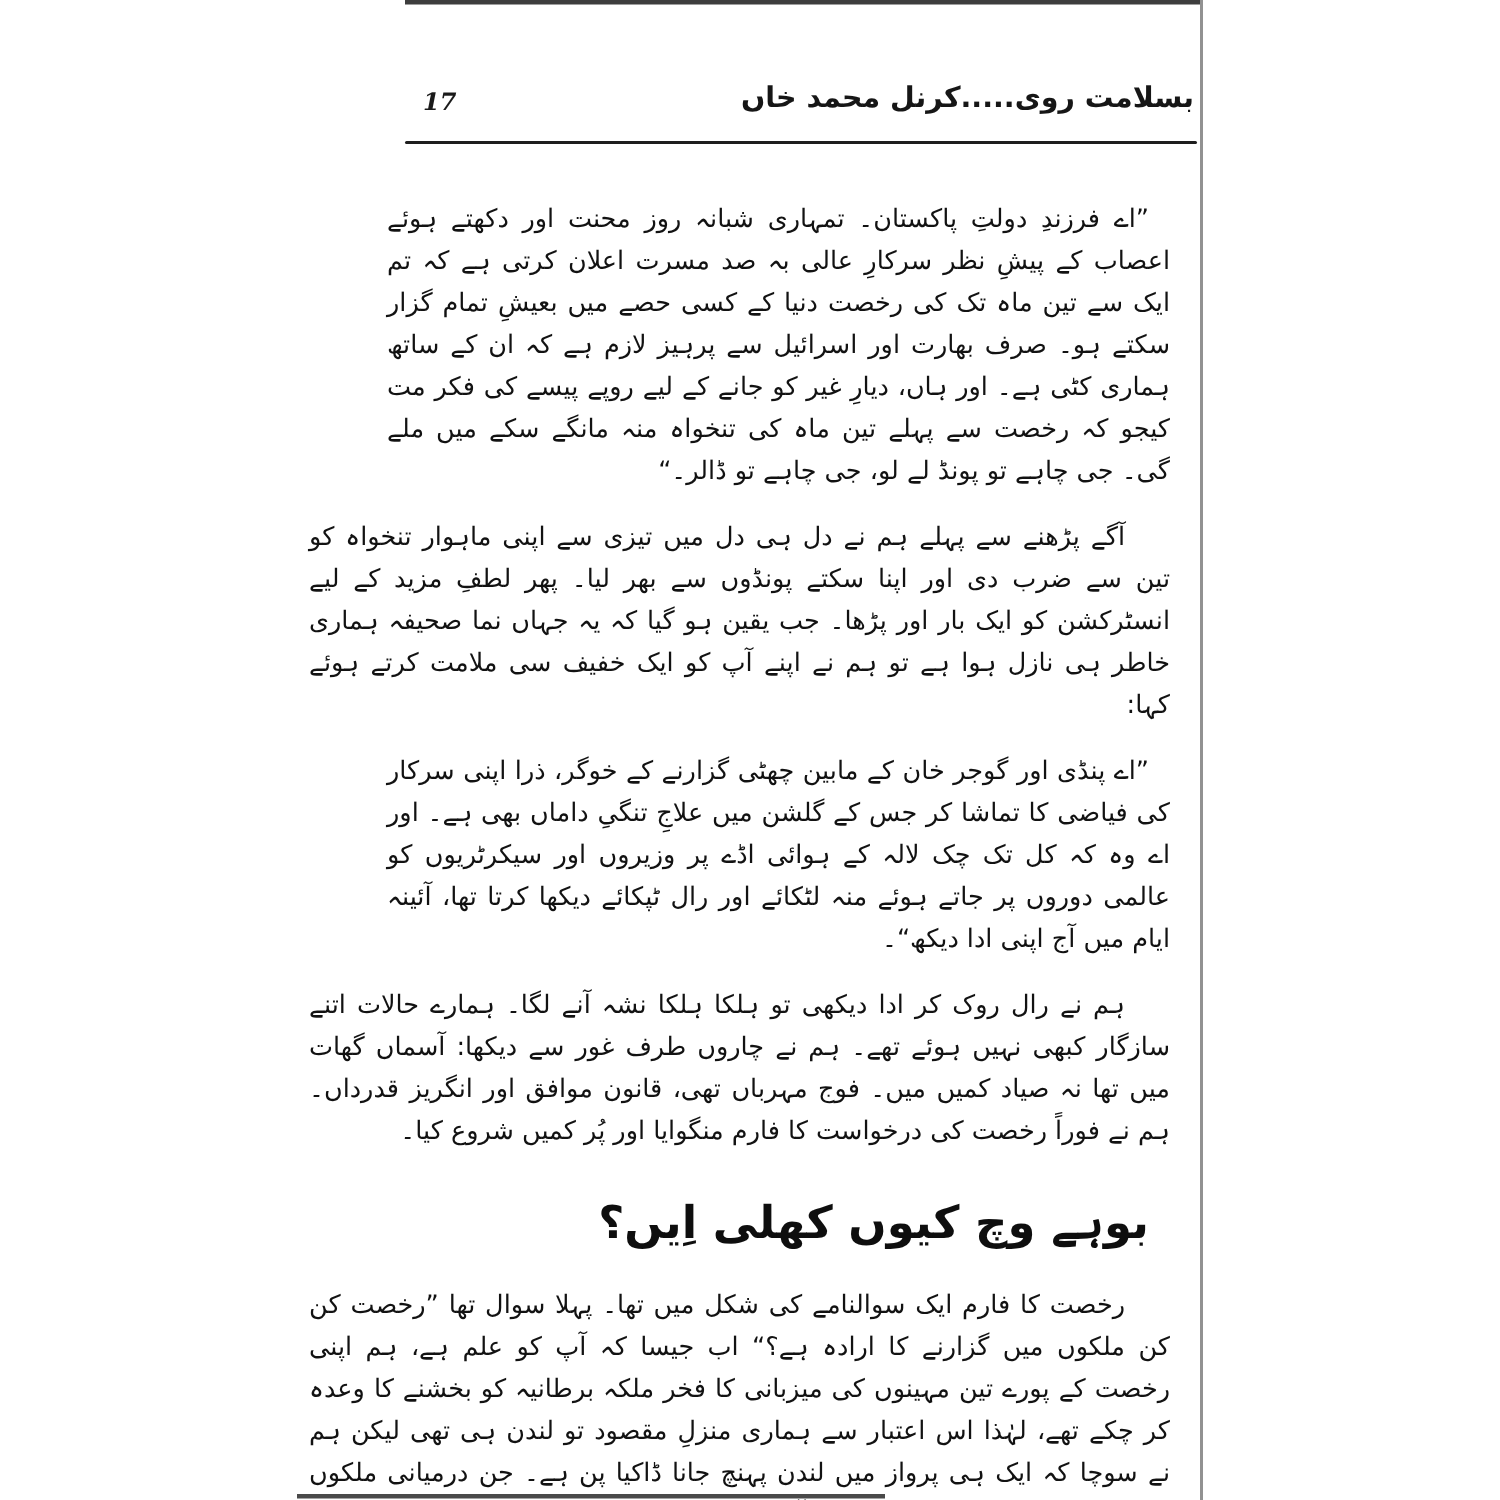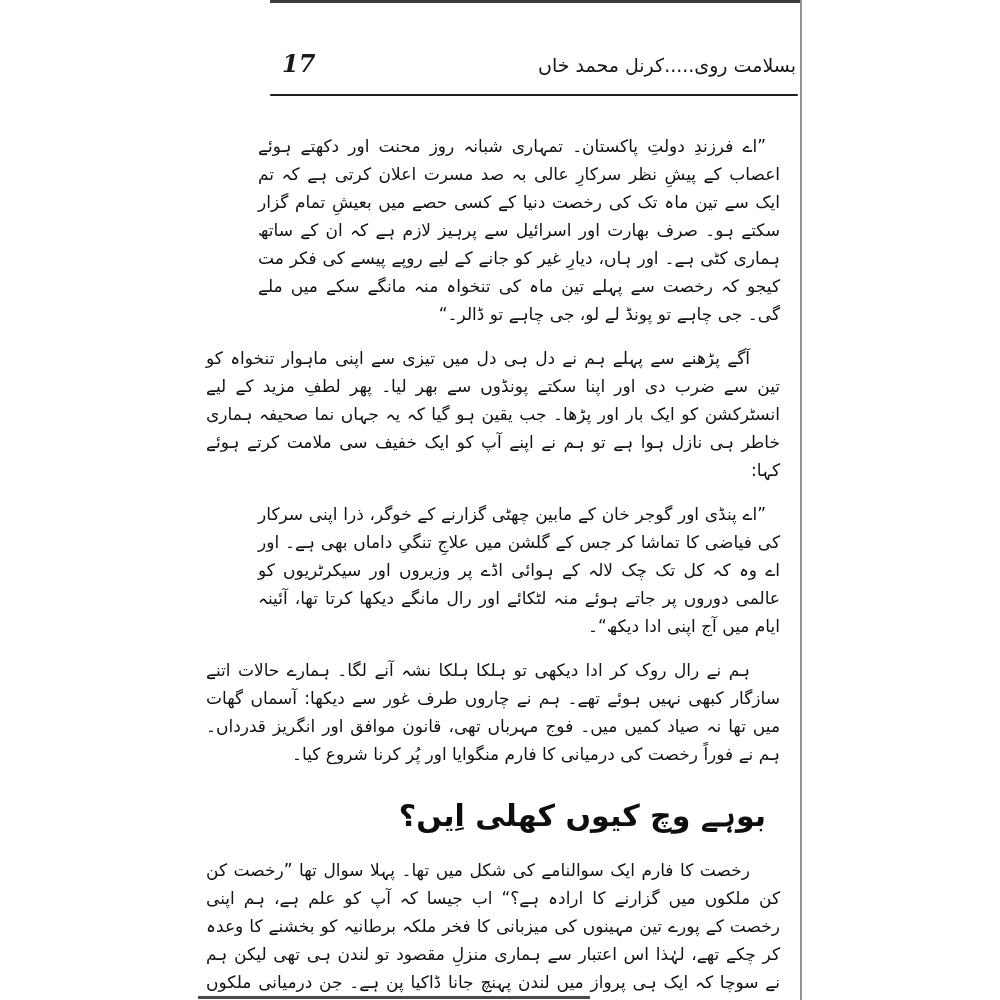--- a/index.html
+++ b/index.html
@@ -30,28 +30,28 @@
     background: #4a4a4a;
   }
   
   .header {
     position: absolute; left: 272px; top: 50px; width: 524px;
     display: flex; justify-content: space-between; align-items: flex-end;
   }
   .pageno {
     font-family: "DejaVu Serif", serif;
     font-style: italic; font-weight: bold;
-    font-size: 24px; line-height: 1;
+    font-size: 16px; line-height: 1;
     padding-left: 10px; padding-bottom: 4px;
     color: #1a1a1a;
   }
   .running {
     direction: rtl;
     font-size: 19px; line-height: 1.6;
-    font-weight: normal;
+    font-weight: bold;
     color: #161616;
     white-space: nowrap;
     margin-left: 44px;
   }
   .rule {
     position: absolute; left: 270px; top: 94px; width: 528px; height: 2px;
     background: #1e1e1e;
     border-radius: 1px;
   }
   
@@ -89,19 +89,19 @@
   <div class="header">
     <span class="pageno">17</span>
     <span class="running" dir="rtl">بسلامت روی.....کرنل محمد خاں</span>
   </div>
 
   <div class="rule"></div>
 
   <div class="text" dir="rtl">
     <p class="quote">”اے فرزندِ دولتِ پاکستان۔ تمہاری شبانہ روز محنت اور دکھتے ہوئے اعصاب کے پیشِ نظر سرکارِ عالی بہ صد مسرت اعلان کرتی ہے کہ تم ایک سے تین ماہ تک کی رخصت دنیا کے کسی حصے میں بعیشِ تمام گزار سکتے ہو۔ صرف بھارت اور اسرائیل سے پرہیز لازم ہے کہ ان کے ساتھ ہماری کٹی ہے۔ اور ہاں، دیارِ غیر کو جانے کے لیے روپے پیسے کی فکر مت کیجو کہ رخصت سے پہلے تین ماہ کی تنخواہ منہ مانگے سکے میں ملے گی۔ جی چاہے تو پونڈ لے لو، جی چاہے تو ڈالر۔“</p>
     <p class="body-para">آگے پڑھنے سے پہلے ہم نے دل ہی دل میں تیزی سے اپنی ماہوار تنخواہ کو تین سے ضرب دی اور اپنا سکتے پونڈوں سے بھر لیا۔ پھر لطفِ مزید کے لیے انسٹرکشن کو ایک بار اور پڑھا۔ جب یقین ہو گیا کہ یہ جہاں نما صحیفہ ہماری خاطر ہی نازل ہوا ہے تو ہم نے اپنے آپ کو ایک خفیف سی ملامت کرتے ہوئے کہا:</p>
-    <p class="quote">”اے پنڈی اور گوجر خان کے مابین چھٹی گزارنے کے خوگر، ذرا اپنی سرکار کی فیاضی کا تماشا کر جس کے گلشن میں علاجِ تنگیِ داماں بھی ہے۔ اور اے وہ کہ کل تک چک لالہ کے ہوائی اڈے پر وزیروں اور سیکرٹریوں کو عالمی دوروں پر جاتے ہوئے منہ لٹکائے اور رال مانگے دیکھا کرتا تھا، آئینہ ایام میں آج اپنی ادا دیکھ“۔</p>
-    <p class="body-para">ہم نے رال روک کر ادا دیکھی تو ہلکا ہلکا نشہ آنے لگا۔ ہمارے حالات اتنے سازگار کبھی نہیں ہوئے تھے۔ ہم نے چاروں طرف غور سے دیکھا: آسماں گھات میں تھا نہ صیاد کمیں میں۔ فوج مہرباں تھی، قانون موافق اور انگریز قدرداں۔ ہم نے فوراً رخصت کی درمیانی کا فارم منگوایا اور پُر کرنا شروع کیا۔</p>
+    <p class="quote">”اے پنڈی اور گوجر خان کے مابین چھٹی گزارنے کے خوگر، ذرا اپنی سرکار کی فیاضی کا تماشا کر جس کے گلشن میں علاجِ تنگیِ داماں بھی ہے۔ اور اے وہ کہ کل تک چک لالہ کے ہوائی اڈے پر وزیروں اور سیکرٹریوں کو عالمی دوروں پر جاتے ہوئے منہ لٹکائے اور رال ٹپکائے دیکھا کرتا تھا، آئینہ ایام میں آج اپنی ادا دیکھ“۔</p>
+    <p class="body-para">ہم نے رال روک کر ادا دیکھی تو ہلکا ہلکا نشہ آنے لگا۔ ہمارے حالات اتنے سازگار کبھی نہیں ہوئے تھے۔ ہم نے چاروں طرف غور سے دیکھا: آسماں گھات میں تھا نہ صیاد کمیں میں۔ فوج مہرباں تھی، قانون موافق اور انگریز قدرداں۔ ہم نے فوراً رخصت کی درخواست کا فارم منگوایا اور پُر کمیں شروع کیا۔</p>
     <h2 class="section-heading">بوہے وچ کیوں کھلی اِیں؟</h2>
     <p class="body-para">رخصت کا فارم ایک سوالنامے کی شکل میں تھا۔ پہلا سوال تھا ”رخصت کن کن ملکوں میں گزارنے کا ارادہ ہے؟“ اب جیسا کہ آپ کو علم ہے، ہم اپنی رخصت کے پورے تین مہینوں کی میزبانی کا فخر ملکہ برطانیہ کو بخشنے کا وعدہ کر چکے تھے، لہٰذا اس اعتبار سے ہماری منزلِ مقصود تو لندن ہی تھی لیکن ہم نے سوچا کہ ایک ہی پرواز میں لندن پہنچ جانا ڈاکیا پن ہے۔ جن درمیانی ملکوں کو ہم نے دعوت کا موقع نہیں دیا، آخر ان کا کیا قصور ہے؟ اور بہرحال ہم بجبر و اکراہ ڈیوٹی پر نہیں بھیجے جا رہے ہیں بلکہ برضا و رغبت رخصت پر جا رہے ہیں یعنی مدعائے سفر محنت و مشقت نہیں، عیش و عشرت ہے۔ اور عیش و عشرت کا تقاضا یہ ہے کہ چھ ہزار میل کی طویل مسافت دو تین چھوٹی چھوٹی، ہلکی پھلکی پروازوں میں مکمل کی جائے۔ یعنی یہ وہ مقام نہیں جہاں ایک ہی جست میں تمام قصہ طے کر دیا جائے۔ چنانچہ ہم نے علیحدہ سفید کاغذ پر سفر کا پروگرام بنایا کہ پہلے تو حدودِ وطن کے اندر ہی</p>
   </div>
 
 </div>
 
 </body></html>

